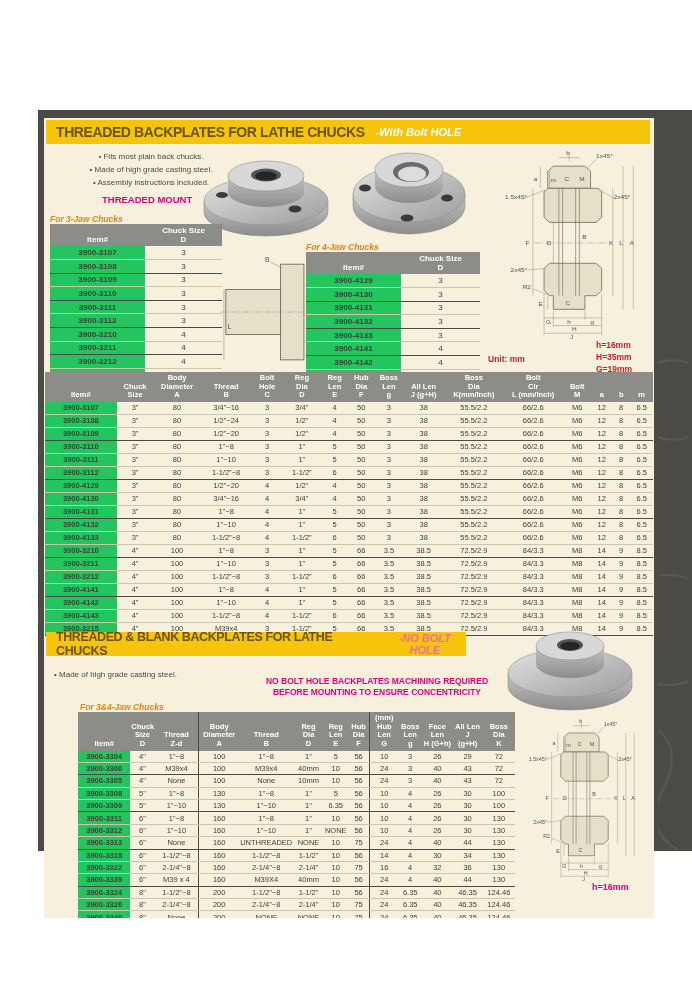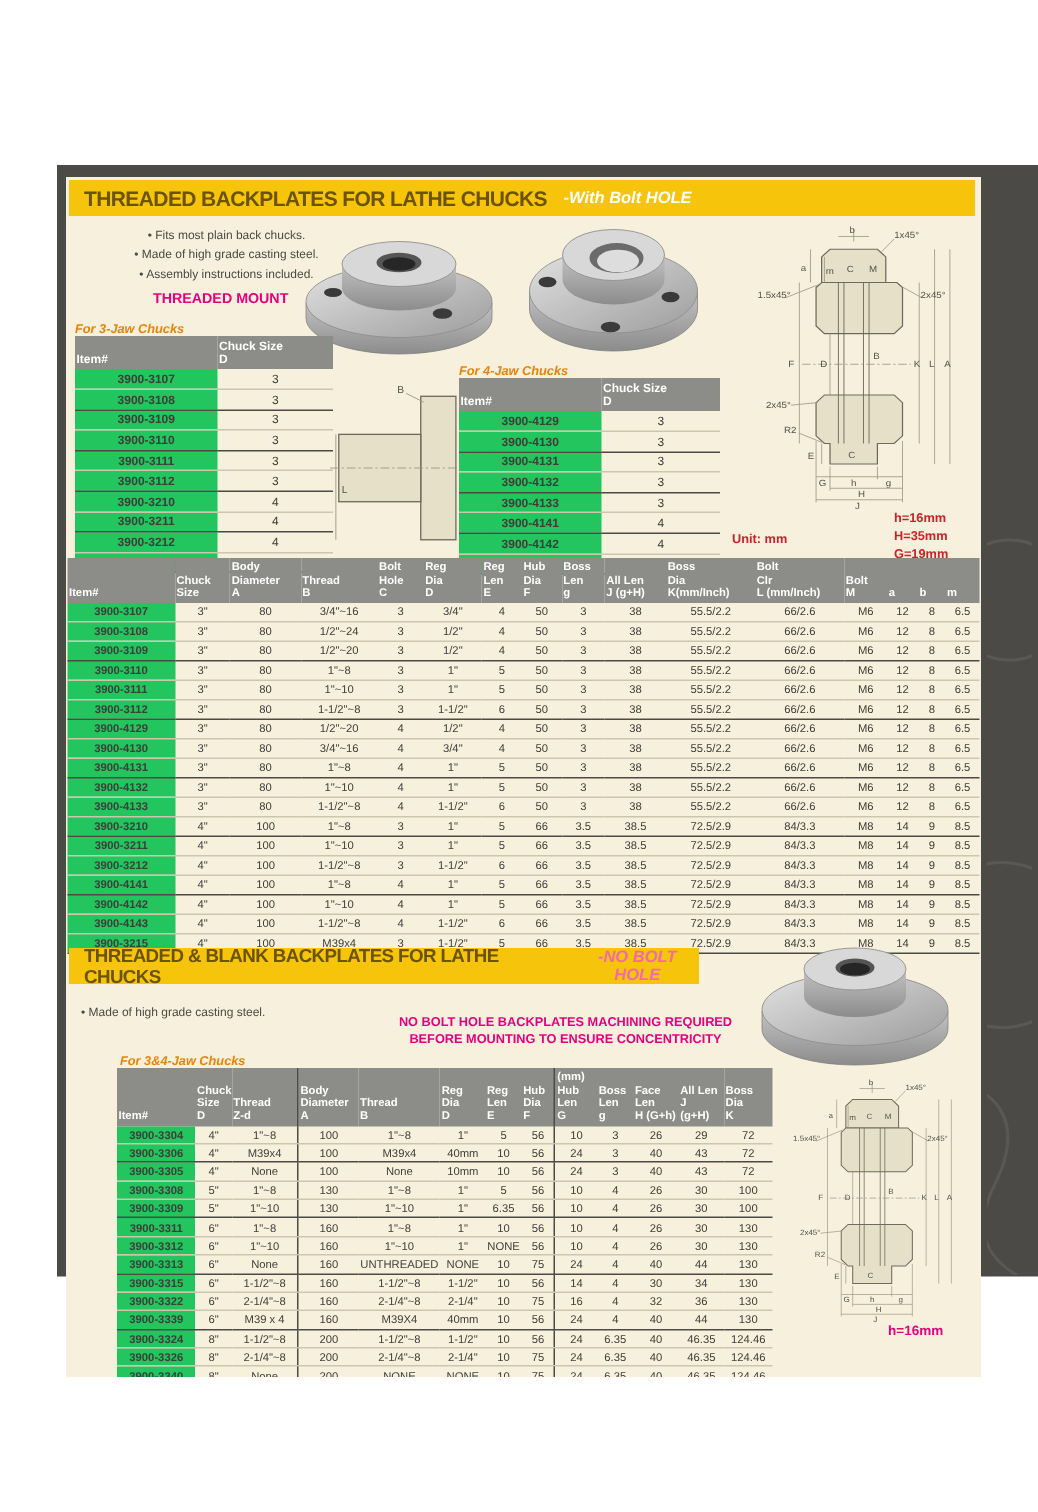--- a/index.html
+++ b/index.html
@@ -24,21 +24,21 @@
   #mount-label { position:absolute; left:58px; top:76px; font-size:9.5px; }
   #note { position:absolute; left:168px; top:558px; width:330px; text-align:center; font-size:8.5px; line-height:11px; }
 
   .orange-label { position:absolute; font-size:8.5px; font-weight:bold; font-style:italic; color:#e8830c; }
   #jaw3-label { left:6px; top:96px; }
   #jaw4-label { left:262px; top:124px; }
   #jaw34-label { left:36px; top:584px; }
 
   table.tbl { border-collapse:collapse; table-layout:fixed; }
   table.tbl th { background:#8c8c88; color:#ffffff; font-weight:bold; font-size:7.5px; line-height:1.15;
-                 white-space:pre-line; vertical-align:bottom; padding:2px 1px; text-align:left; }
+                 white-space:pre-line; vertical-align:bottom; padding:2px 1px; text-align:center; }
   table.tbl td { font-size:7.5px; color:#3f3e3a; text-align:center; padding:1.5px 1px;
                  border-bottom:1px solid #cdc6ae; }
   table.tbl td:first-child { background:#22c55e; font-weight:bold; }
   table.tbl tr.heavy td { border-bottom:1px solid #4b4a46; }
   table.tbl tbody tr:last-child td { border-bottom:1px solid #4b4a46; }
 
   #jaw3-table { position:absolute; left:6px; top:106px; width:172px; }
   #jaw4-table { position:absolute; left:262px; top:134px; width:174px; }
   #jaw3-table td, #jaw4-table td { font-size:8px; padding:1.8px 1px; }
   #jaw3-table th, #jaw4-table th { font-size:8px; }

